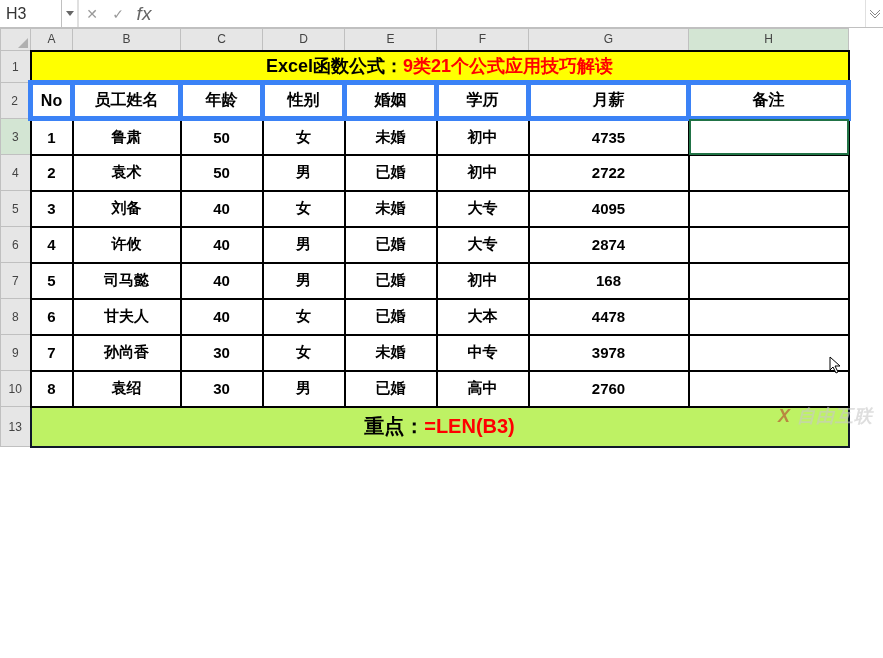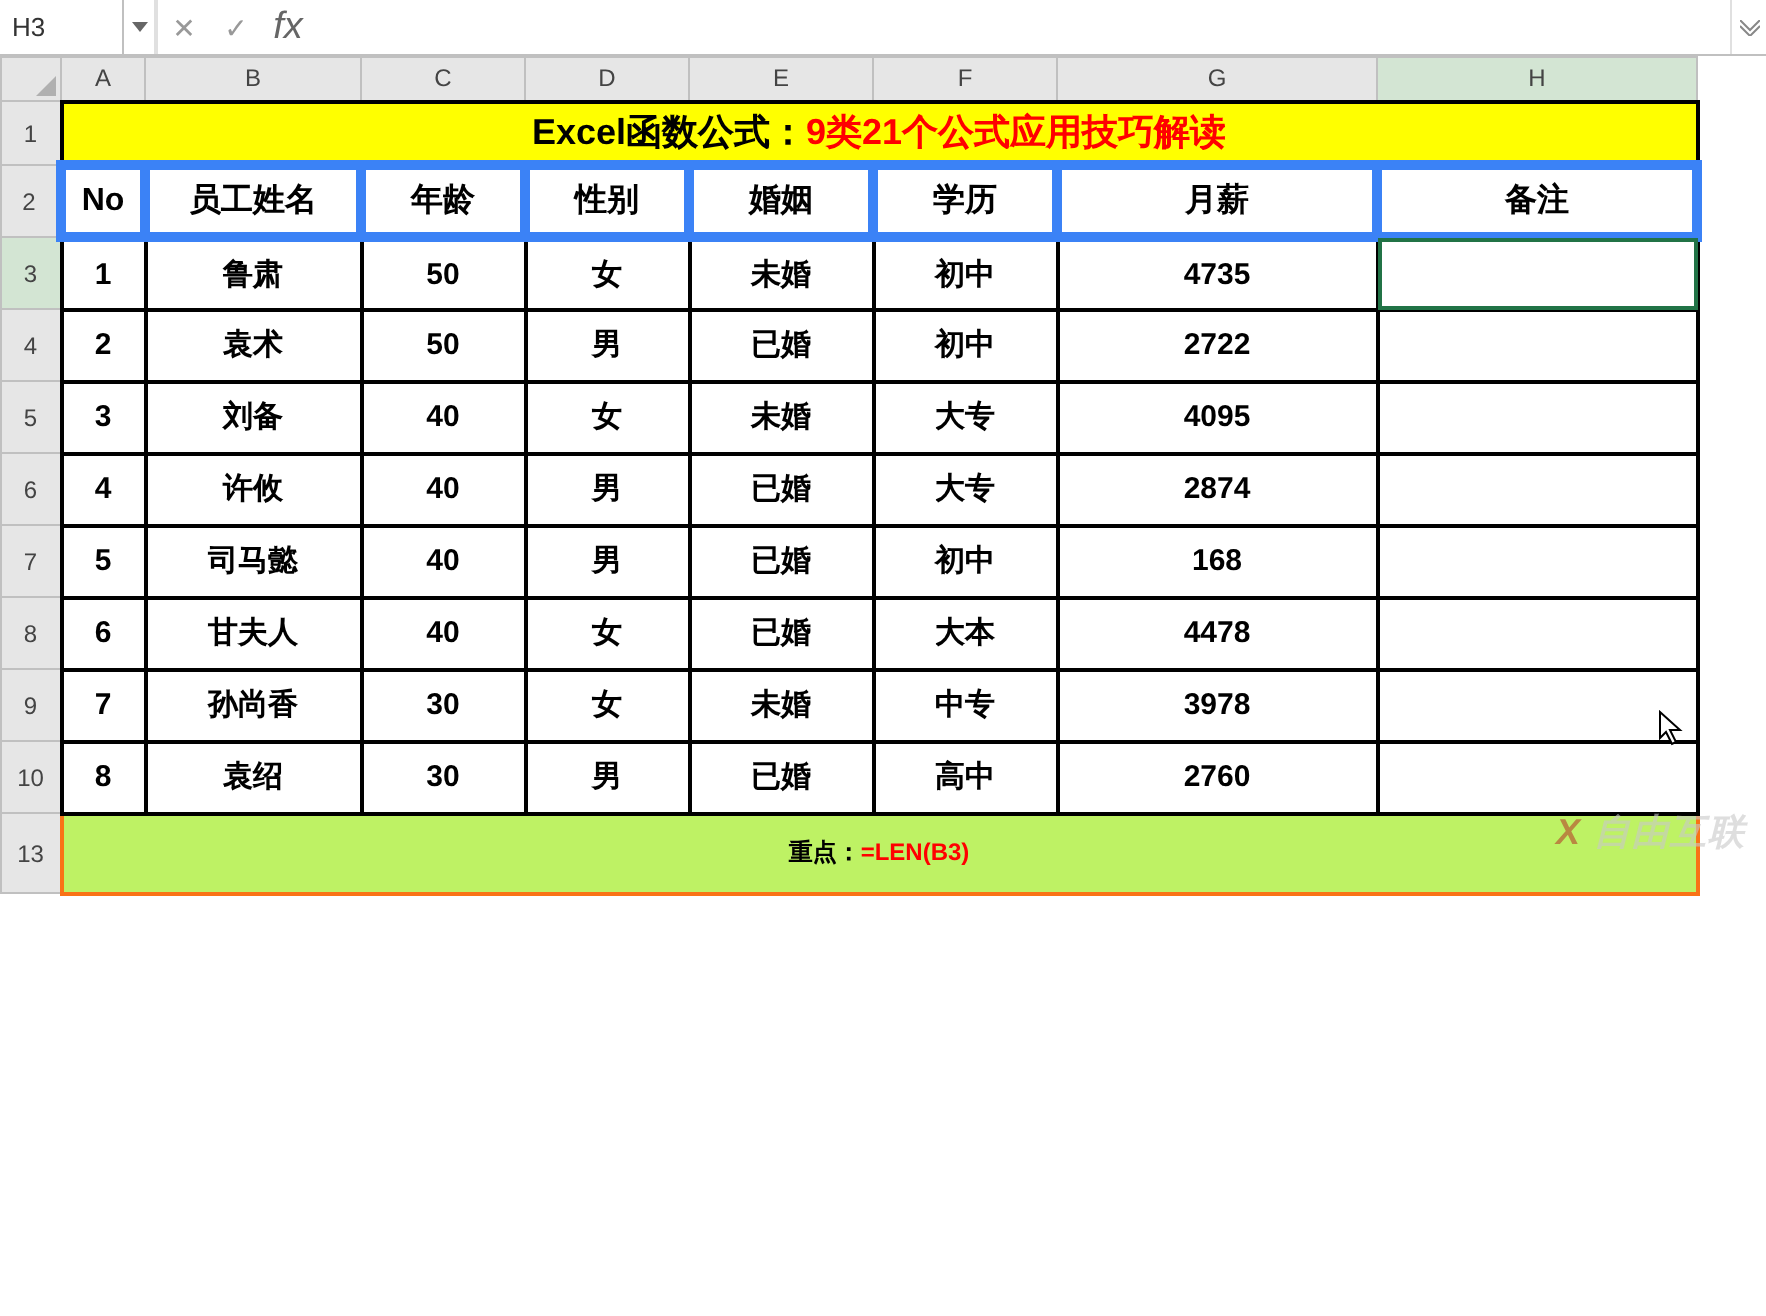--- a/index.html
+++ b/index.html
@@ -21,21 +21,21 @@
       border-bottom: 1px solid #c0c0c0;
       background: #ffffff;
     }
     .name-box {
       width: 62px;
       height: 100%;
       padding: 4px 6px;
       border-right: 1px solid #c0c0c0;
       display: flex;
       align-items: center;
-      font-size: 13px;
+      font-size: 16px;
       color: #333;
     }
     .name-box-dropdown {
       width: 16px;
       height: 100%;
       display: flex;
       align-items: center;
       justify-content: center;
       border-right: 1px solid #e0e0e0;
       color: #666;
@@ -162,22 +162,22 @@
     }
     .body-row td.data-cell {
       border: 2px solid #000;
       font-weight: bold;
     }
     .footer-row {
       background: #bef264;
     }
     .footer-cell {
       font-weight: bold;
-      font-size: 12px;
-      border: 2px solid #f97316;
+      font-size: 20px;
+      border: 2px solid #0f172a;
       height: 40px;
       color: #000;
     }
     .footer-red { color: #ff0000; }
     .selected-cell {
       outline: 2px solid #217346;
       outline-offset: -2px;
     }
     
     .watermark {

